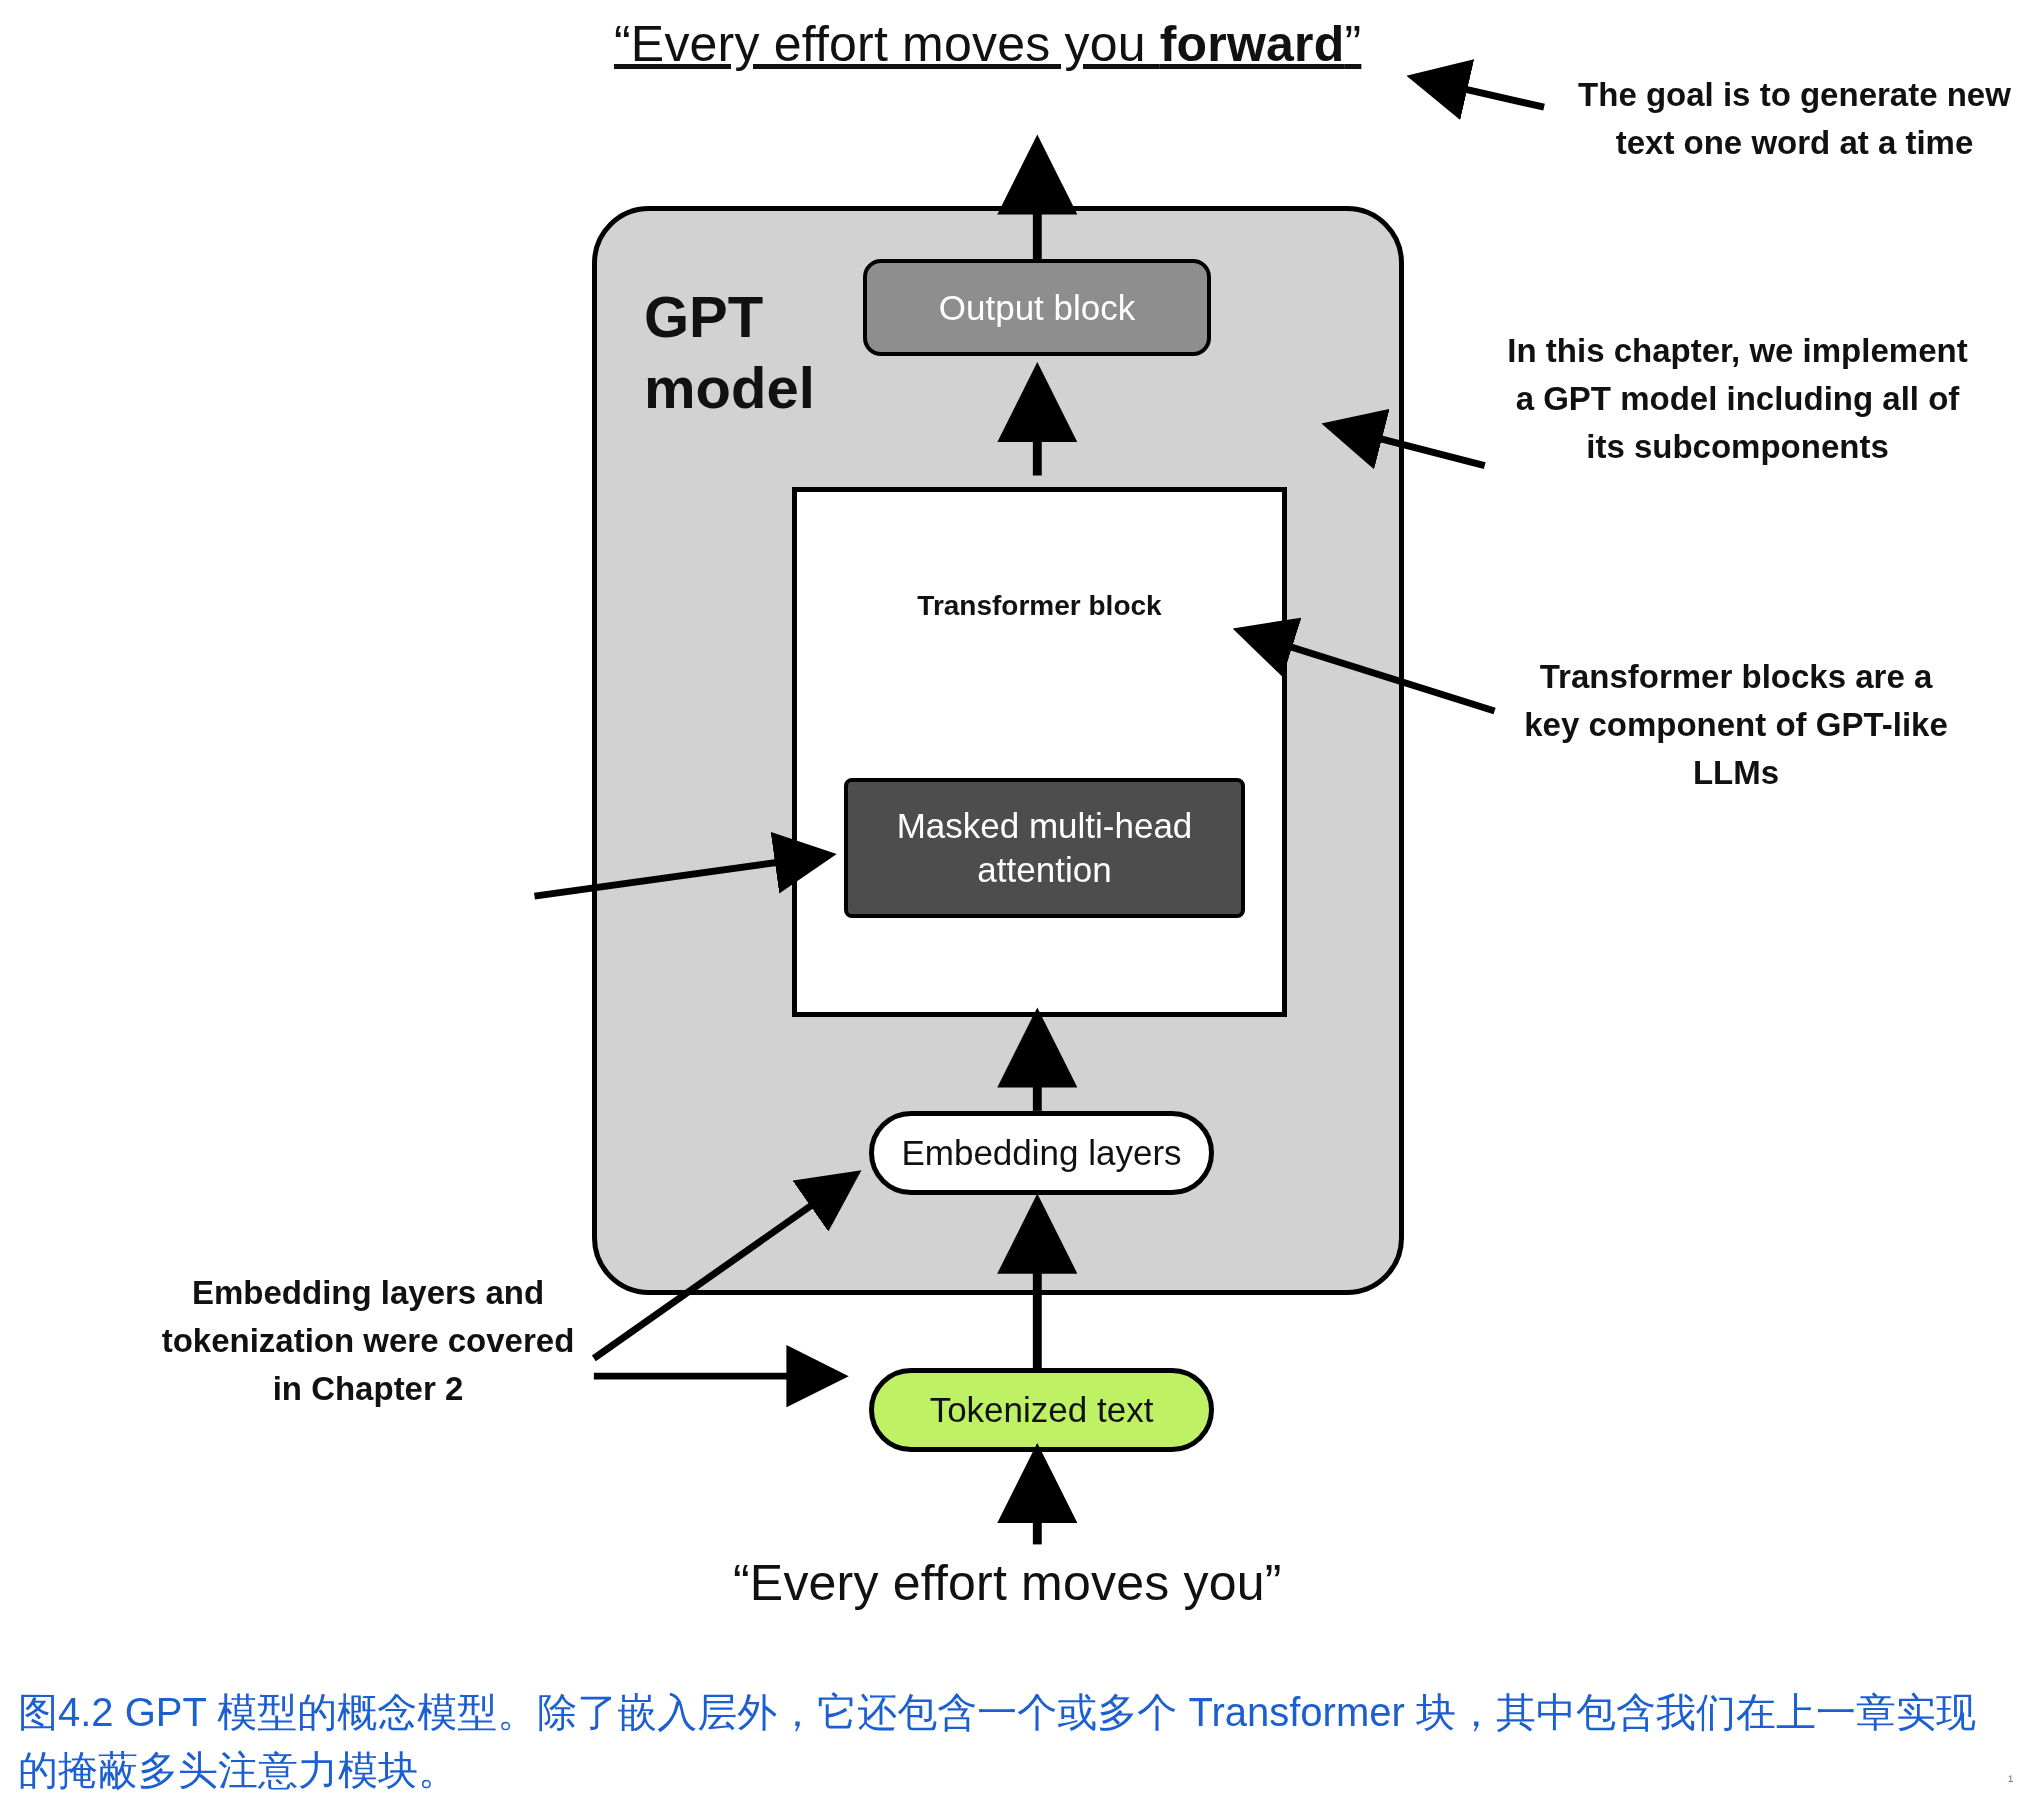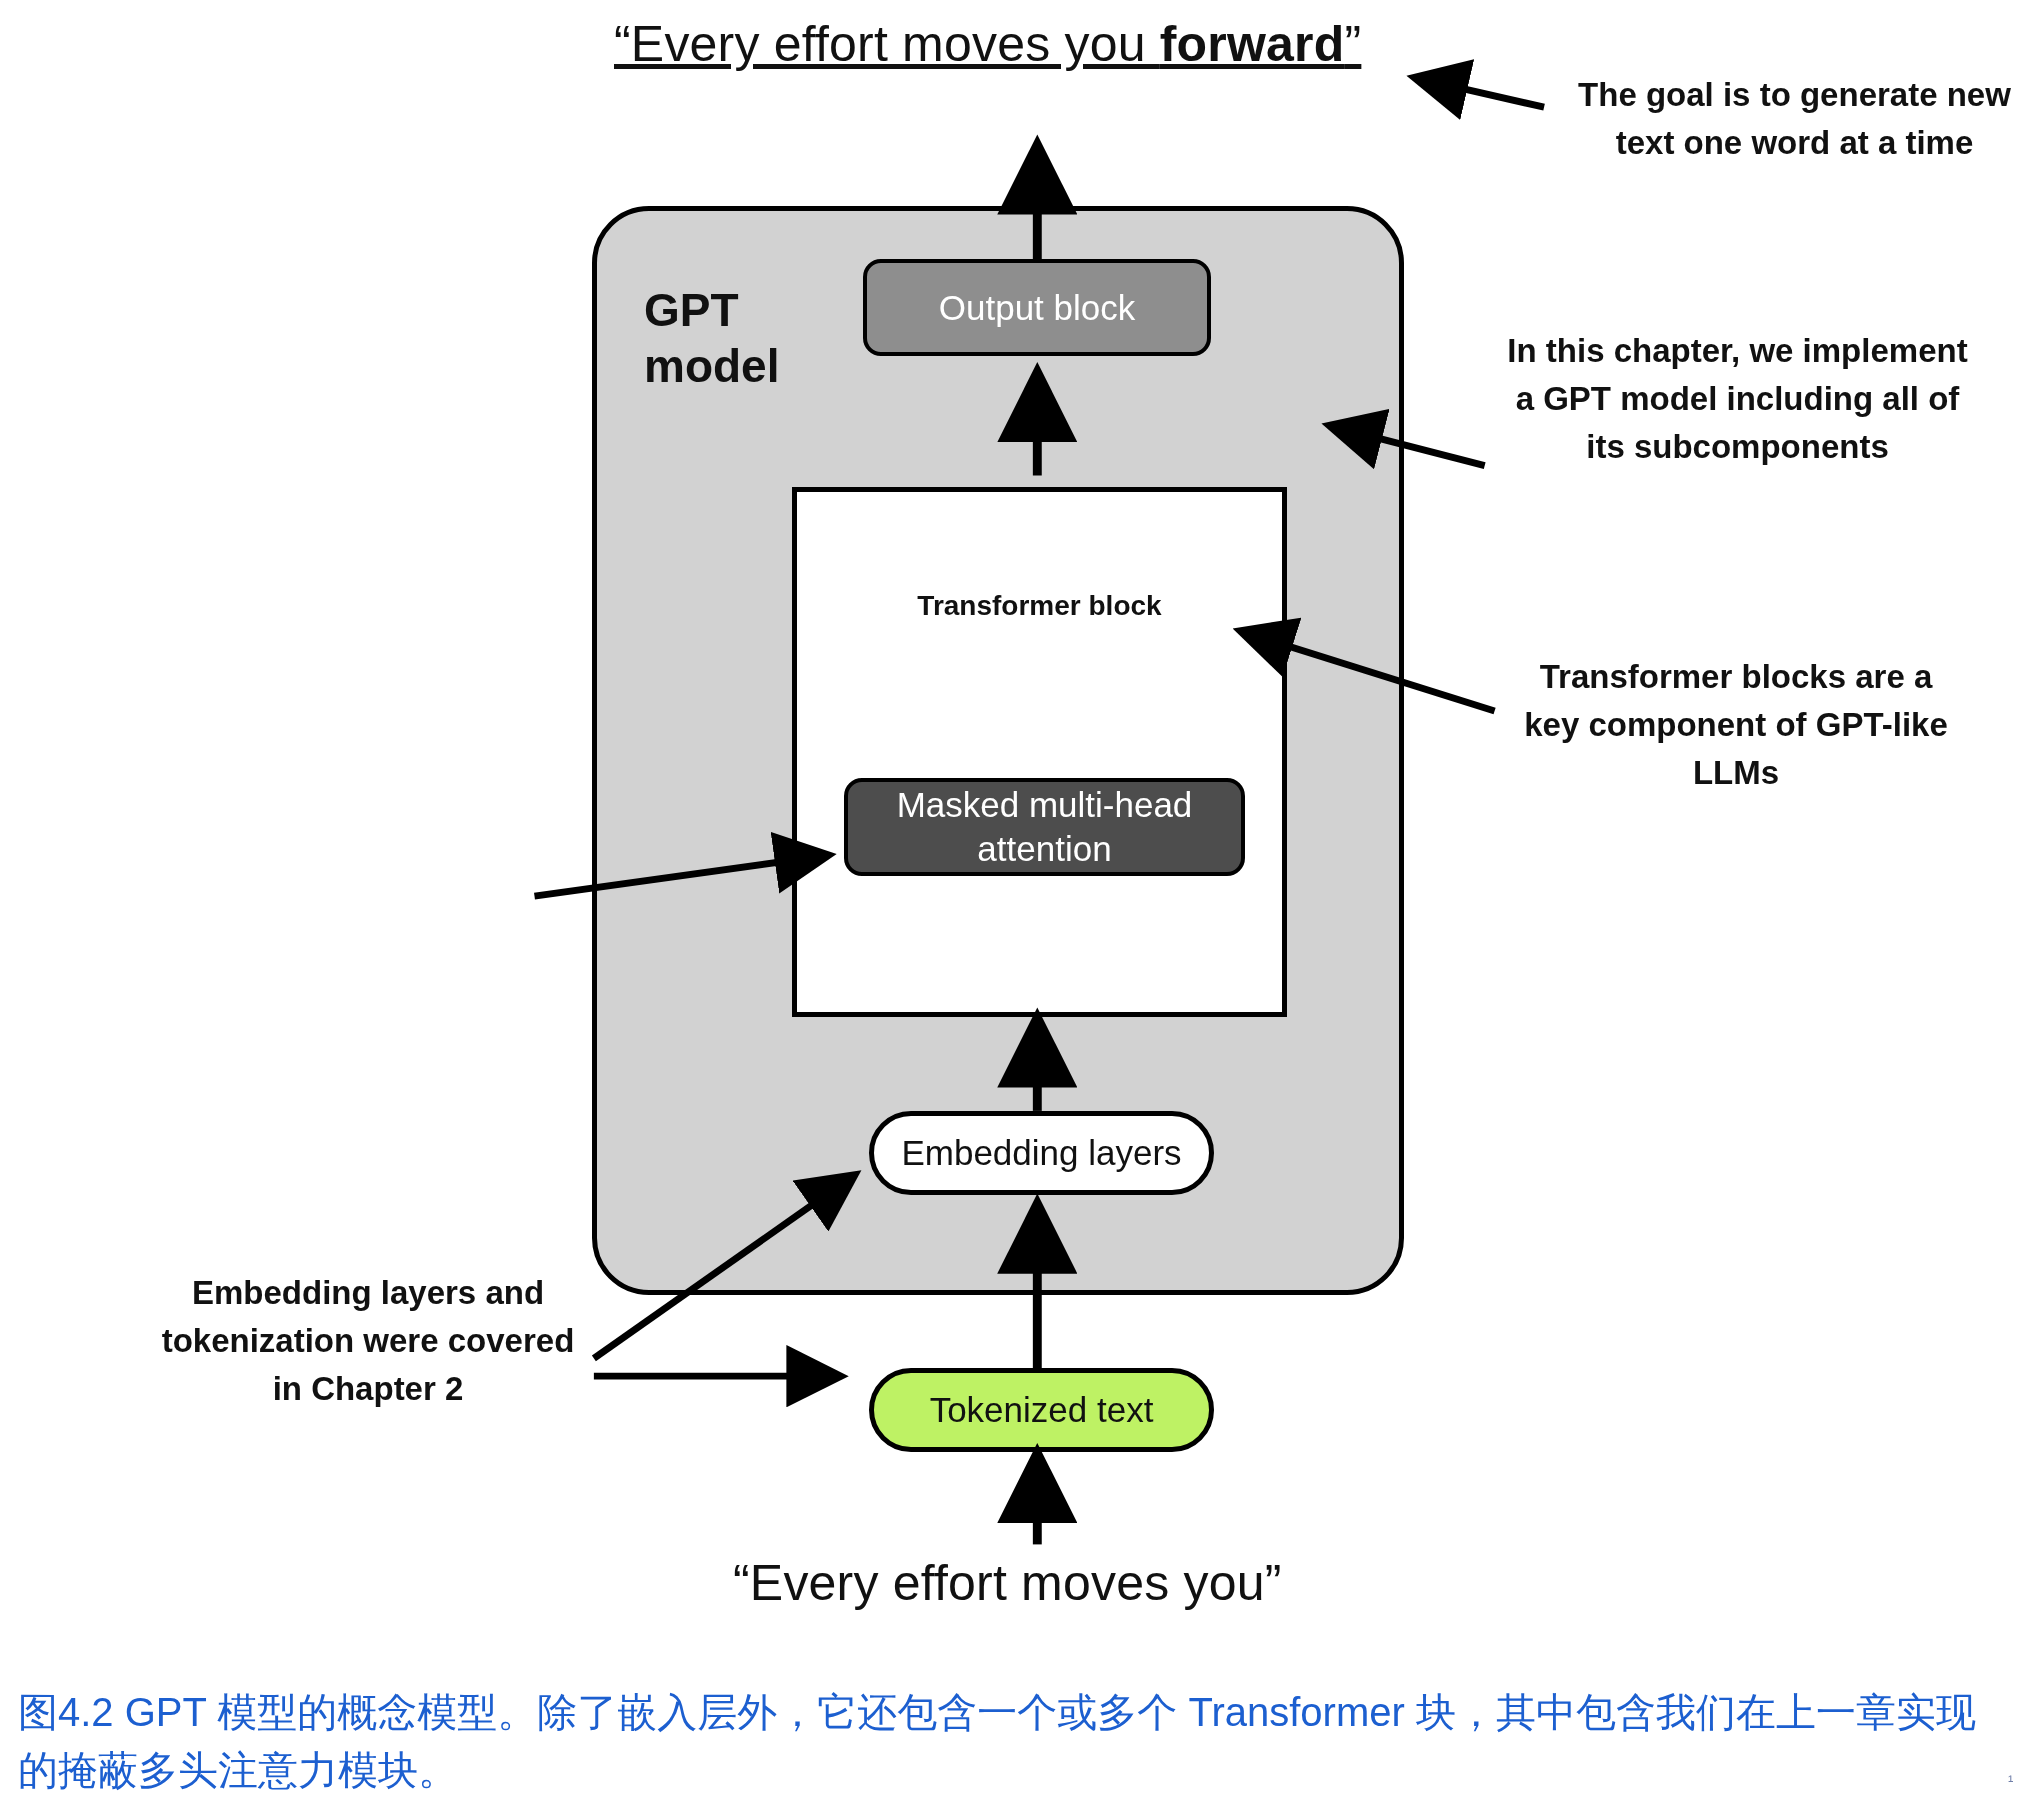--- a/index.html
+++ b/index.html
@@ -52,21 +52,21 @@
     height: 1089px;
     background: #d2d2d2;
     border: 5px solid #000;
     border-radius: 57px;
     box-sizing: border-box;
   }
   #gpt-model-label {
     left: 644px;
     top: 282px;
     width: 218px;
-    font-size: 46px;
+    font-size: 58px;
     font-weight: bold;
     line-height: 1.22;
     color: #111;
   }
 
   
   #output-layers-box {
     left: 863px;
     top: 259px;
     width: 348px;
@@ -100,24 +100,24 @@
     text-align: center;
     font-size: 28px;
     font-weight: bold;
     color: #111;
   }
 
   #attention-box {
     left: 844px;
     top: 778px;
     width: 401px;
-    height: 98px;
+    height: 140px;
     background: #4d4d4d;
     border: 4px solid #000;
-    border-radius: 18px;
+    border-radius: 8px;
     box-sizing: border-box;
     display: flex;
     align-items: center;
     justify-content: center;
     text-align: center;
   }
   #attention-box span {
     color: #ffffff;
     font-size: 35px;
     line-height: 1.25;

